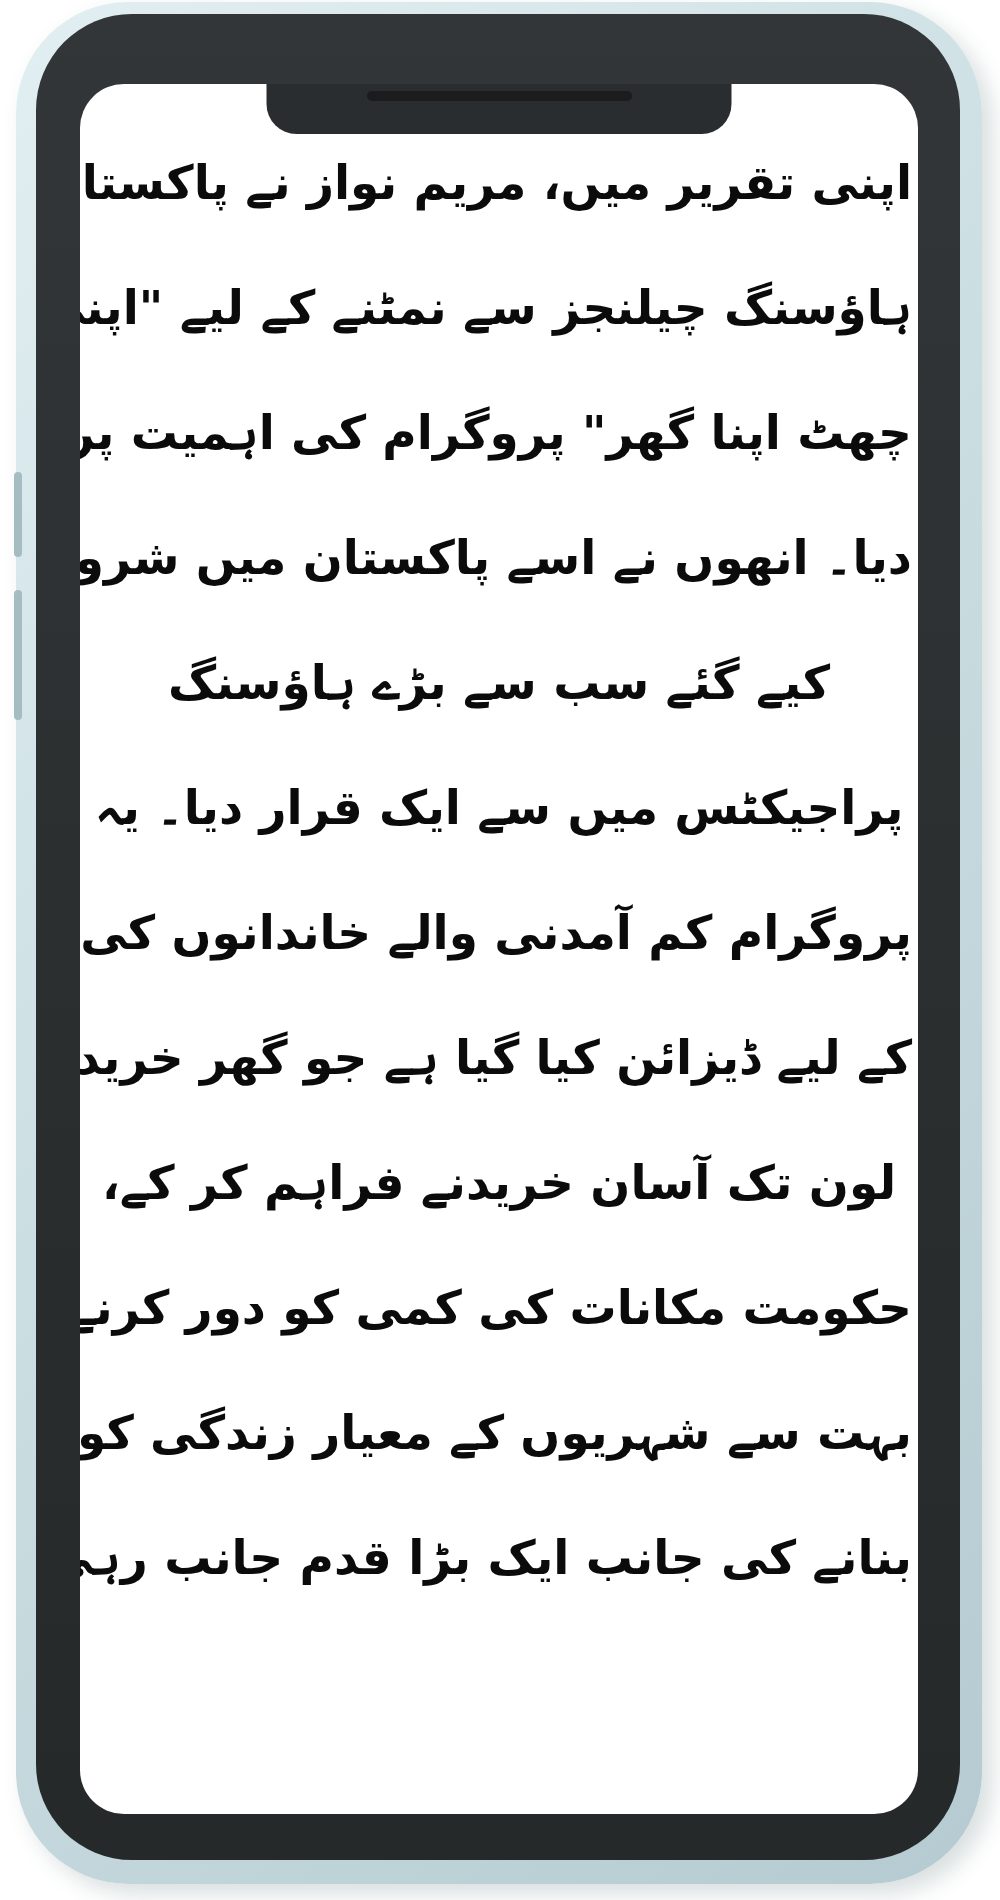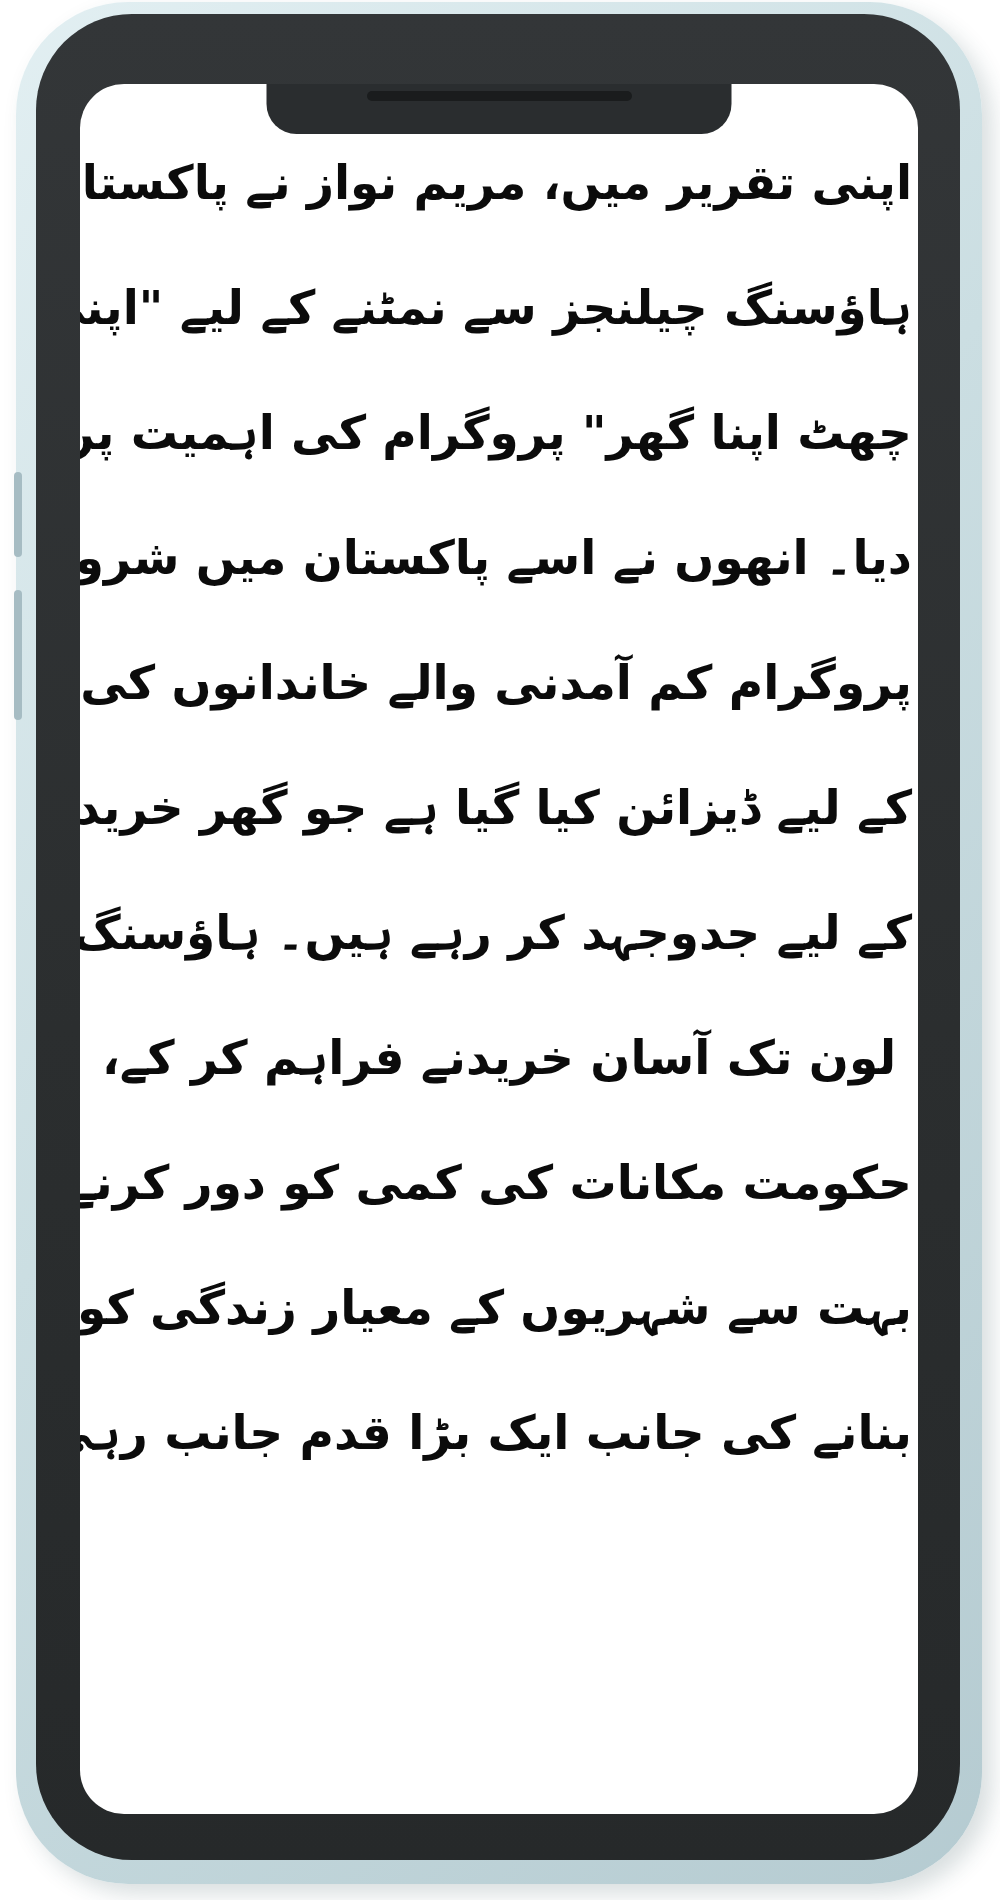--- a/index.html
+++ b/index.html
@@ -109,23 +109,24 @@
 
   <div class="phone-frame">
 
     <div class="phone-screen">
 
       <div class="article-text" dir="rtl" lang="ur">
         <div class="text-line">اپنی تقریر میں، مریم نواز نے پاکستان کے</div>
         <div class="text-line">ہاؤسنگ چیلنجز سے نمٹنے کے لیے "اپنی</div>
         <div class="text-line">چھٹ اپنا گھر" پروگرام کی اہمیت پر زور</div>
         <div class="text-line">دیا۔ انھوں نے اسے پاکستان میں شروع</div>
+        <div class="text-line">کیے گئے سب سے بڑے ہاؤسنگ</div>
+        <div class="text-line">پراجیکٹس میں سے ایک قرار دیا۔ یہ</div>
         <div class="text-line">پروگرام کم آمدنی والے خاندانوں کی مدد</div>
         <div class="text-line">کے لیے ڈیزائن کیا گیا ہے جو گھر خریدنے</div>
-        <div class="text-line">کے لیے جدوجہد کر رہے ہیں۔ ہاؤسنگ</div>
         <div class="text-line">لون تک آسان خریدنے فراہم کر کے،</div>
         <div class="text-line">حکومت مکانات کی کمی کو دور کرنے اور</div>
         <div class="text-line">بہت سے شہریوں کے معیار زندگی کو بہتر</div>
         <div class="text-line">بنانے کی جانب ایک بڑا قدم جانب رہی</div>
       </div>
 
       <div class="notch">
         <div class="speaker-slot"></div>
       </div>
 

